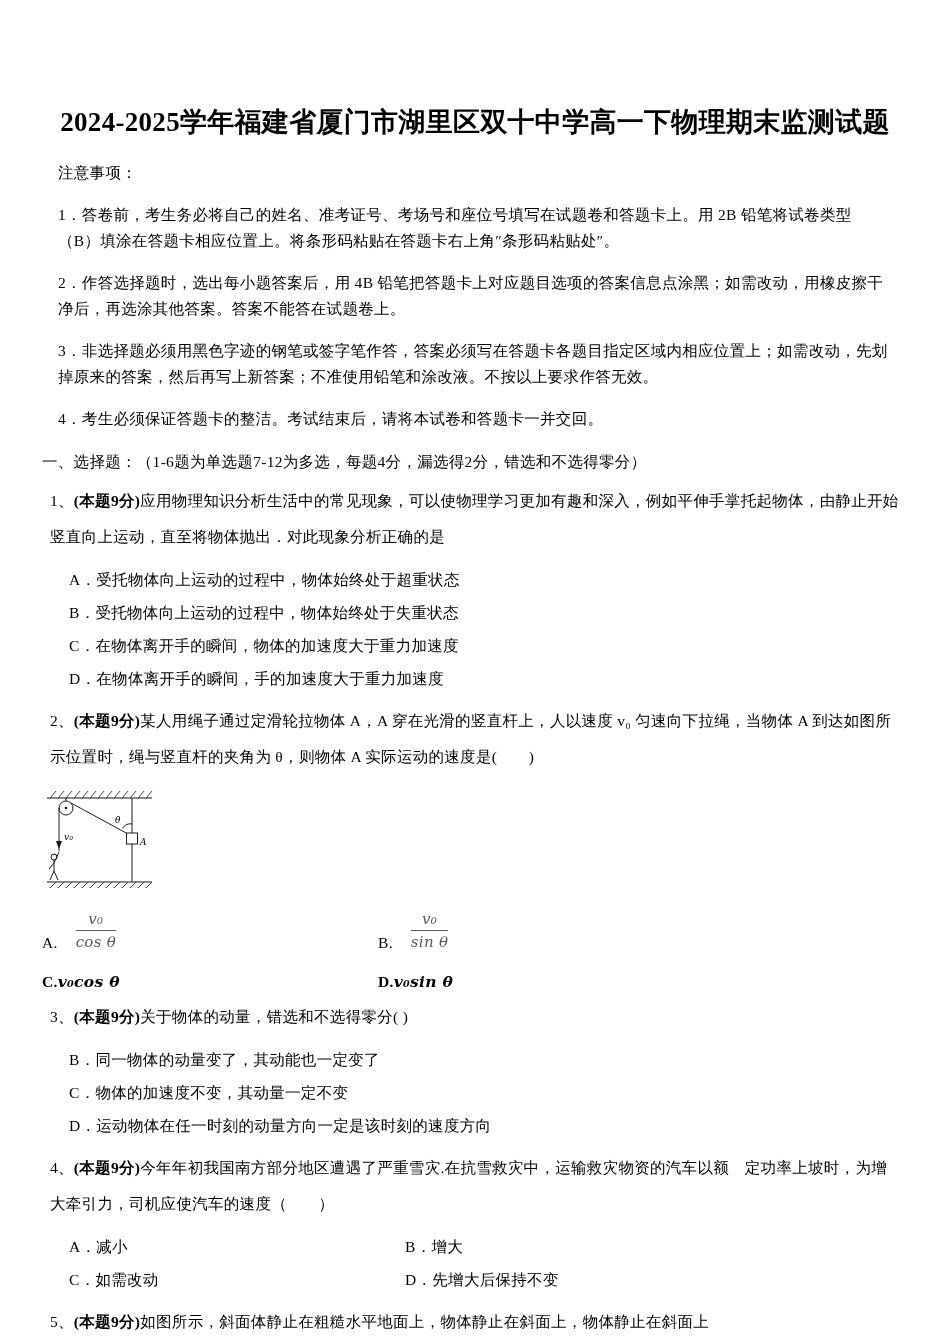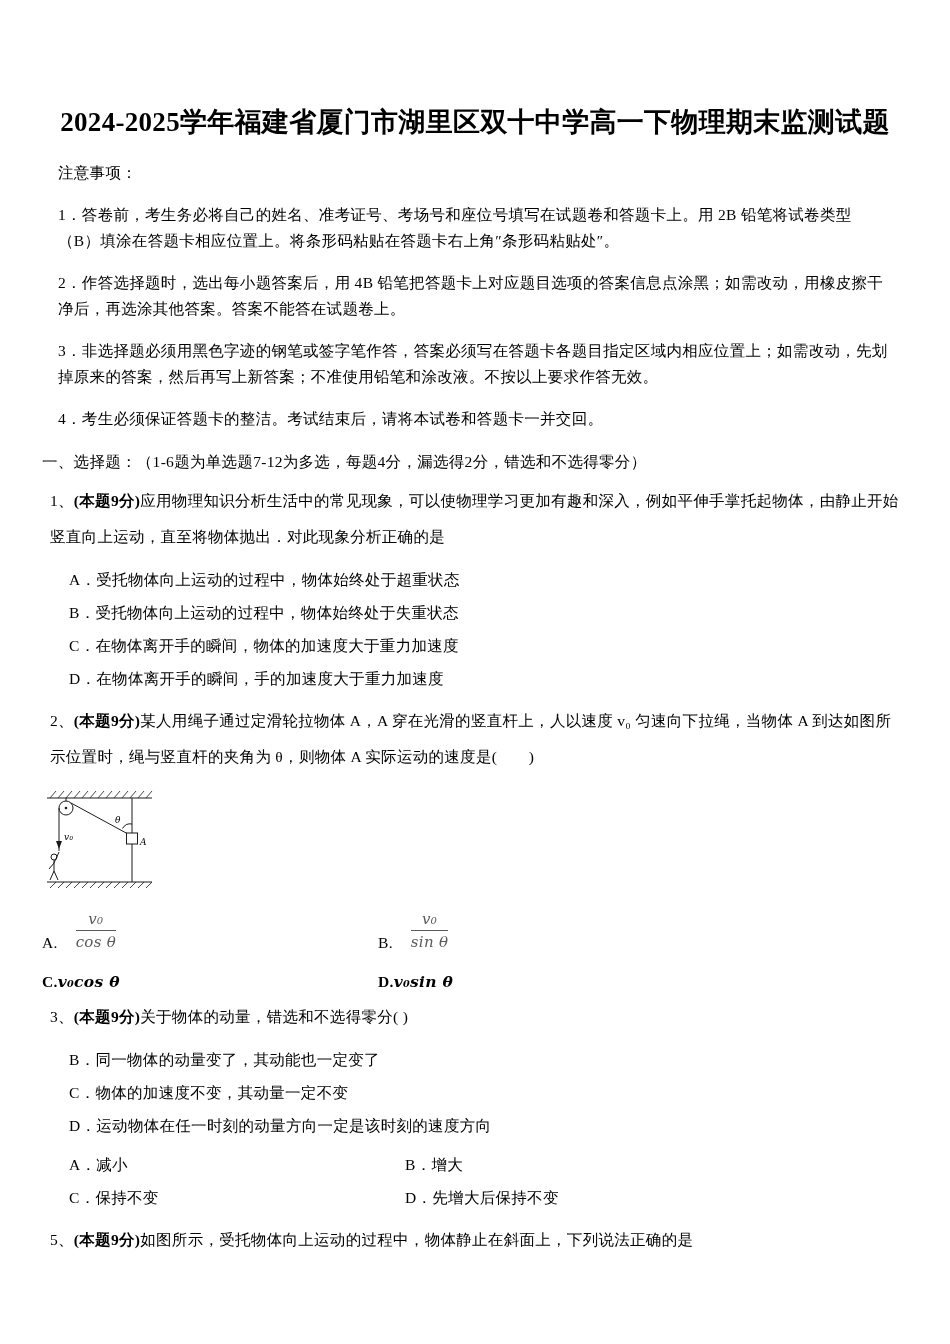--- a/index.html
+++ b/index.html
@@ -141,27 +141,28 @@
   </div>
 
   <div class="question">
     <p class="stem"><span>3、</span><span class="qpoints">(本题9分)</span><span>关于物体的动量，错选和不选得零分(  )</span></p>
     <div class="option">B．同一物体的动量变了，其动能也一定变了</div>
     <div class="option">C．物体的加速度不变，其动量一定不变</div>
     <div class="option">D．运动物体在任一时刻的动量方向一定是该时刻的速度方向</div>
   </div>
 
   <div class="question">
+    <p class="stem"><span>4、</span><span class="qpoints">(本题9分)</span><span>今年年初我国南方部分地区遭遇了严重雪灾.在抗雪救灾中，运输救灾物资的汽车以额　定功率上坡时，为增大牵引力，司机应使汽车的速度（　　）</span></p>
     <div class="opt-grid">
       <div class="option">A．减小</div>
       <div class="option">B．增大</div>
     </div>
     <div class="opt-grid">
-      <div class="option">C．保持不变</div>
+      <div class="option">C．如需改动</div>
       <div class="option">D．先增大后保持不变</div>
     </div>
   </div>
 
   <div class="question">
-    <p class="stem"><span>5、</span><span class="qpoints">(本题9分)</span><span>如图所示，受托物体向上运动的过程中，物体静止在斜面上，下列说法正确的是</span></p>
+    <p class="stem"><span>5、</span><span class="qpoints">(本题9分)</span><span>如图所示，斜面体静止在粗糙水平地面上，物体静止在斜面上，物体静止在斜面上</span></p>
   </div>
 
 </div>
 
 </body></html>

